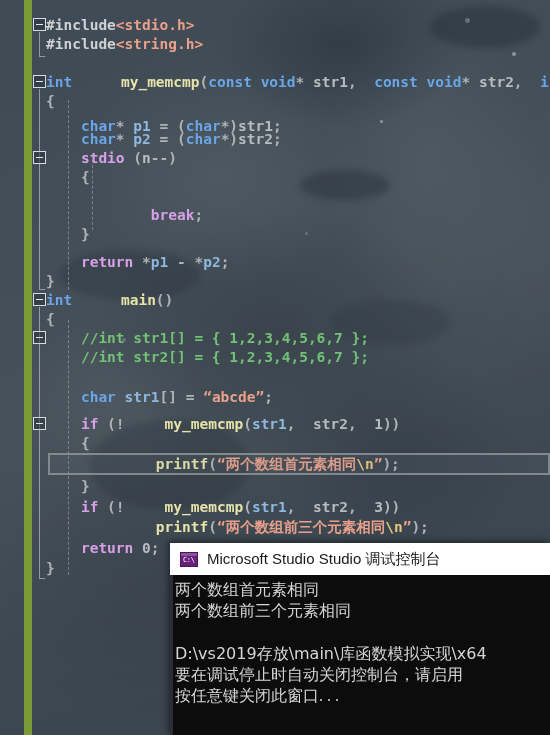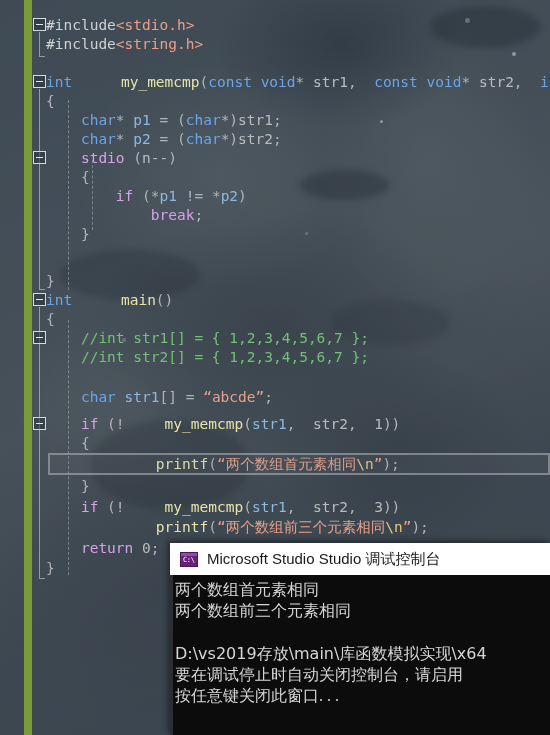--- a/index.html
+++ b/index.html
@@ -56,21 +56,21 @@
     position: absolute;
     left: 24px; top: 0;
     width: 8px; height: 735px;
     background: #7a9b36;
   }
 
   
   .code-layer {
     position: absolute;
     left: 0; top: 0;
-    width: 550px; height: 668px;
+    width: 550px; height: 668px; font-weight: bold;
   }
   .code-line {
     position: absolute;
     left: 46px;
     height: 19px;
     line-height: 19px;
     font-size: 14.5px;
     white-space: pre;
     letter-spacing: 0px;
   }
@@ -251,27 +251,27 @@
   <div class="bracket-foot" style="top:578px;"></div>
   <div class="indent-guide" style="left:68px;top:100px;height:190px;"></div>
   <div class="indent-guide" style="left:68px;top:320px;height:255px;"></div>
   <div class="indent-guide" style="left:92px;top:160px;height:70px;"></div>
 
   <div class="code-layer" id="code-layer">
       <div class="code-line" style="top: 16px;"><span class="c-pre">#include</span><span class="c-inc">&lt;stdio.h&gt;</span></div>
       <div class="code-line" style="top: 35px;"><span class="c-pre">#include</span><span class="c-inc">&lt;string.h&gt;</span></div>
       <div class="code-line" style="top: 73px;"><span class="c-kw">int</span><span class="c-id"> </span><span class="c-fn">my_memcmp</span><span class="c-punc">(</span><span class="c-kw">const</span><span class="c-punc"> </span><span class="c-kw">void</span><span class="c-punc">* </span><span class="c-id">str1</span><span class="c-punc">,  </span><span class="c-kw">const</span><span class="c-punc"> </span><span class="c-kw">void</span><span class="c-punc">* </span><span class="c-id">str2</span><span class="c-punc">,  </span><span class="c-kw">int</span><span class="c-punc"> </span><span class="c-id">n</span><span class="c-punc">)</span></div>
       <div class="code-line" style="top: 92px;"><span class="c-brace">{</span></div>
-      <div class="code-line" style="top: 111px;"><span class="c-kw">    char</span><span class="c-punc">* </span><span class="c-var">p1</span><span class="c-punc"> = (</span><span class="c-kw">char</span><span class="c-punc">*)</span><span class="c-id">str1</span><span class="c-punc">;</span></div>
+      <div class="code-line" style="top: 117px;"><span class="c-kw">    char</span><span class="c-punc">* </span><span class="c-var">p1</span><span class="c-punc"> = (</span><span class="c-kw">char</span><span class="c-punc">*)</span><span class="c-id">str1</span><span class="c-punc">;</span></div>
       <div class="code-line" style="top: 130px;"><span class="c-kw">    char</span><span class="c-punc">* </span><span class="c-var">p2</span><span class="c-punc"> = (</span><span class="c-kw">char</span><span class="c-punc">*)</span><span class="c-id">str2</span><span class="c-punc">;</span></div>
       <div class="code-line" style="top: 149px;"><span class="c-ctrl">    stdio</span><span class="c-punc"> (</span><span class="c-id">n</span><span class="c-punc">--)</span></div>
       <div class="code-line" style="top: 168px;"><span class="c-brace">    {</span></div>
-      <div class="code-line" style="top: 187px;"><span class="c-ctrl">        if</span><span class="c-punc"> (*</span><span class="c-var">p1</span><span class="c-punc"> != *</span><span class="c-var">p2</span><span class="c-punc">)</span></div>
       <div class="code-line" style="top: 206px;"><span class="c-ctrl">            break</span><span class="c-punc">;</span></div>
       <div class="code-line" style="top: 225px;"><span class="c-brace">    }</span></div>
+      <div class="code-line" style="top: 253px;"><span class="c-ctrl">    return</span><span class="c-punc"> *</span><span class="c-var">p1</span><span class="c-punc"> - *</span><span class="c-var">p2</span><span class="c-punc">;</span></div>
       <div class="code-line" style="top: 272px;"><span class="c-brace">}</span></div>
       <div class="code-line" style="top: 291px;"><span class="c-kw">int</span><span class="c-punc"> </span><span class="c-fn">main</span><span class="c-punc">()</span></div>
       <div class="code-line" style="top: 310px;"><span class="c-brace">{</span></div>
       <div class="code-line" style="top: 329px;"><span class="c-cmt">    //int str1[] = { 1,2,3,4,5,6,7 };</span></div>
       <div class="code-line" style="top: 348px;"><span class="c-cmt">    //int str2[] = { 1,2,3,4,5,6,7 };</span></div>
       <div class="code-line" style="top: 388px;"><span class="c-kw">    char</span><span class="c-punc"> </span><span class="c-var">str1</span><span class="c-punc">[] = </span><span class="c-str">“abcde”</span><span class="c-punc">;</span></div>
       <div class="code-line" style="top: 415px;"><span class="c-ctrl">    if</span><span class="c-punc"> (!</span><span class="c-fn">my_memcmp</span><span class="c-punc">(</span><span class="c-var">str1</span><span class="c-punc">,  </span><span class="c-id">str2</span><span class="c-punc">,  </span><span class="c-num">1</span><span class="c-punc">))</span></div>
       <div class="code-line" style="top: 434px;"><span class="c-brace">    {</span></div>
       <div class="code-line" style="top: 455px;"><span class="c-fn">        printf</span><span class="c-punc">(</span><span class="c-str">“两个数组首元素相同</span><span class="c-esc">\n</span><span class="c-str">”</span><span class="c-punc">);</span></div>
       <div class="code-line" style="top: 477px;"><span class="c-brace">    }</span></div>

